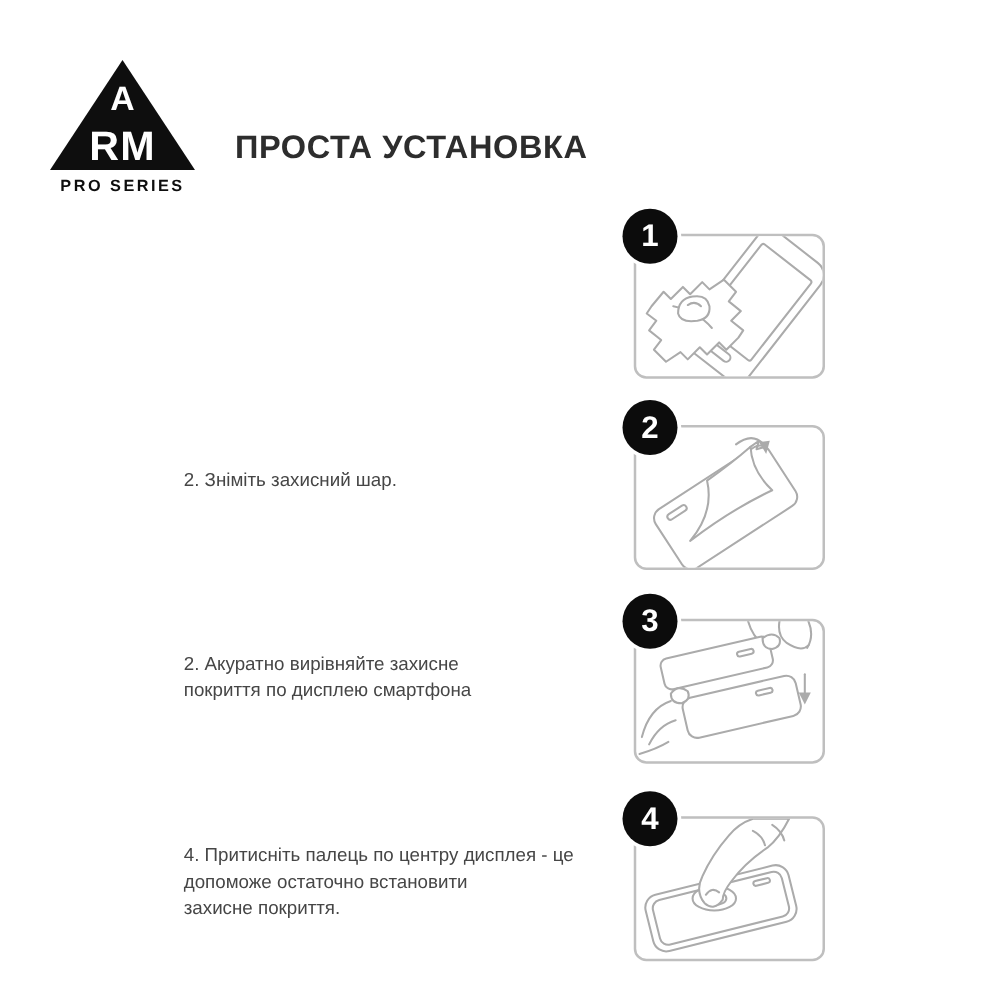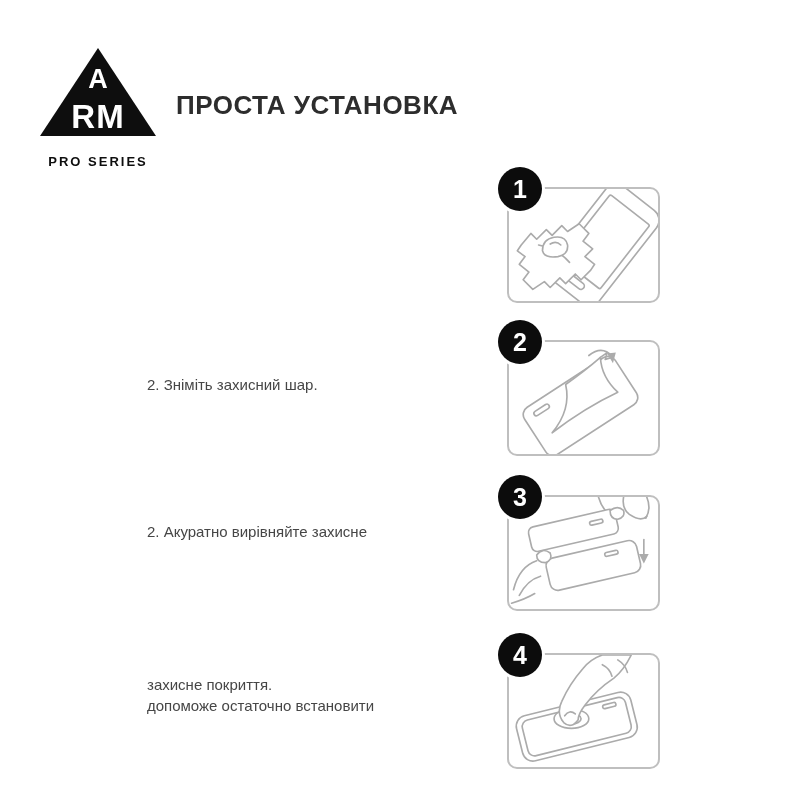--- a/index.html
+++ b/index.html
@@ -5,21 +5,21 @@
   html,body { margin:0; padding:0; background:#ffffff; }
   .page {
     position:relative; width:800px; height:800px; background:#ffffff;
     font-family:"Liberation Sans", sans-serif; overflow:hidden;
   }
 
   
   .logo { position:absolute; left:36px; top:46px; width:124px; }
   .logo svg { display:block; }
   .logo-sub {
-    width:124px; text-align:center; margin-top:16px;
+    width:124px; text-align:center; margin-top:3px;
     font-size:13px; font-weight:800; letter-spacing:2px;
     color:var(--logo-black,#0e0e0e); white-space:nowrap;
   }
 
   
   .title {
     position:absolute; left:176px; top:90px;
     font-size:26px; font-weight:800; letter-spacing:.5px;
     color:var(--title,#2d2d2d); white-space:nowrap;
   }
@@ -59,34 +59,36 @@
 
   <div class="logo">
     <svg viewBox="0 0 124 92" width="124" height="92">
       <polygon points="62,2 120,90 4,90" fill="#0e0e0e"></polygon>
       <text x="62" y="42" text-anchor="middle" fill="#ffffff" font-family="Liberation Sans, sans-serif" font-size="27" font-weight="700">A</text>
       <text x="62" y="82" text-anchor="middle" fill="#ffffff" font-family="Liberation Sans, sans-serif" font-size="33" font-weight="700" letter-spacing="1">RM</text>
     </svg>
     <div class="logo-sub">PRO SERIES</div>
   </div>
 
-  <h1 class="title" style="margin:0">ПРОСТА УСТАНОВКА</h1>
+  <h1 class="title" style="margin:12px">ПРОСТА УСТАНОВКА</h1>
 
 
   <div class="step-text" style="top:374px">
     <div>2. Зніміть захисний шар.</div>
   </div>
 
   <div class="step-text" style="top:521px">
     <div>2. Акуратно вирівняйте захисне</div>
+    <div>покриття по дисплею смартфона</div>
   </div>
 
   <div class="step-text" style="top:674px">
+    <div>4. Притисніть палець по центру дисплея - це</div>
+    <div>допоможе остаточно встановити</div>
     <div>захисне покриття.</div>
-    <div>допоможе остаточно встановити</div>
   </div>
 
   <div class="card" style="top:187px">
     <div class="badge">1</div>
     <svg class="art" viewBox="0 0 153 116">
       <g transform="rotate(38 95 58)">
         <rect x="63" y="-4" width="66" height="122" rx="13" class="fw"></rect>
         <rect x="70" y="11" width="52" height="84" rx="2" class="fw"></rect>
         <rect x="84" y="101" width="24" height="7" rx="3.5"></rect>
       </g>

